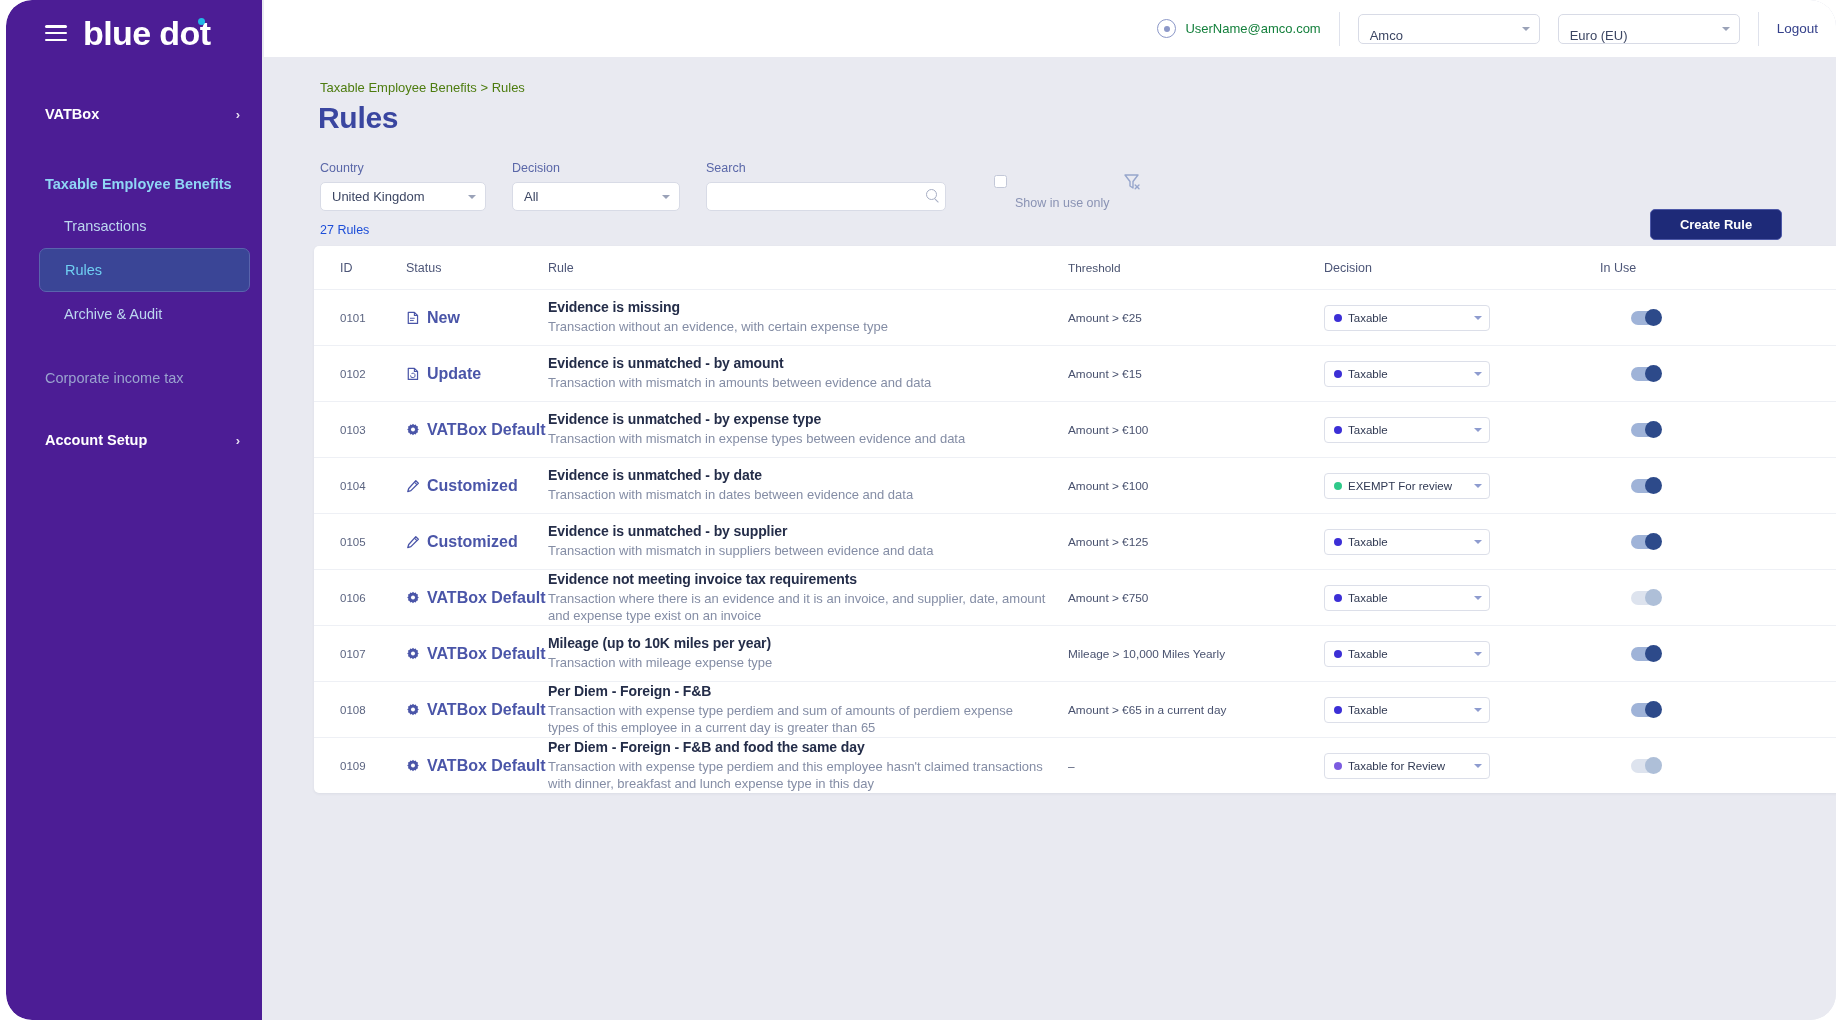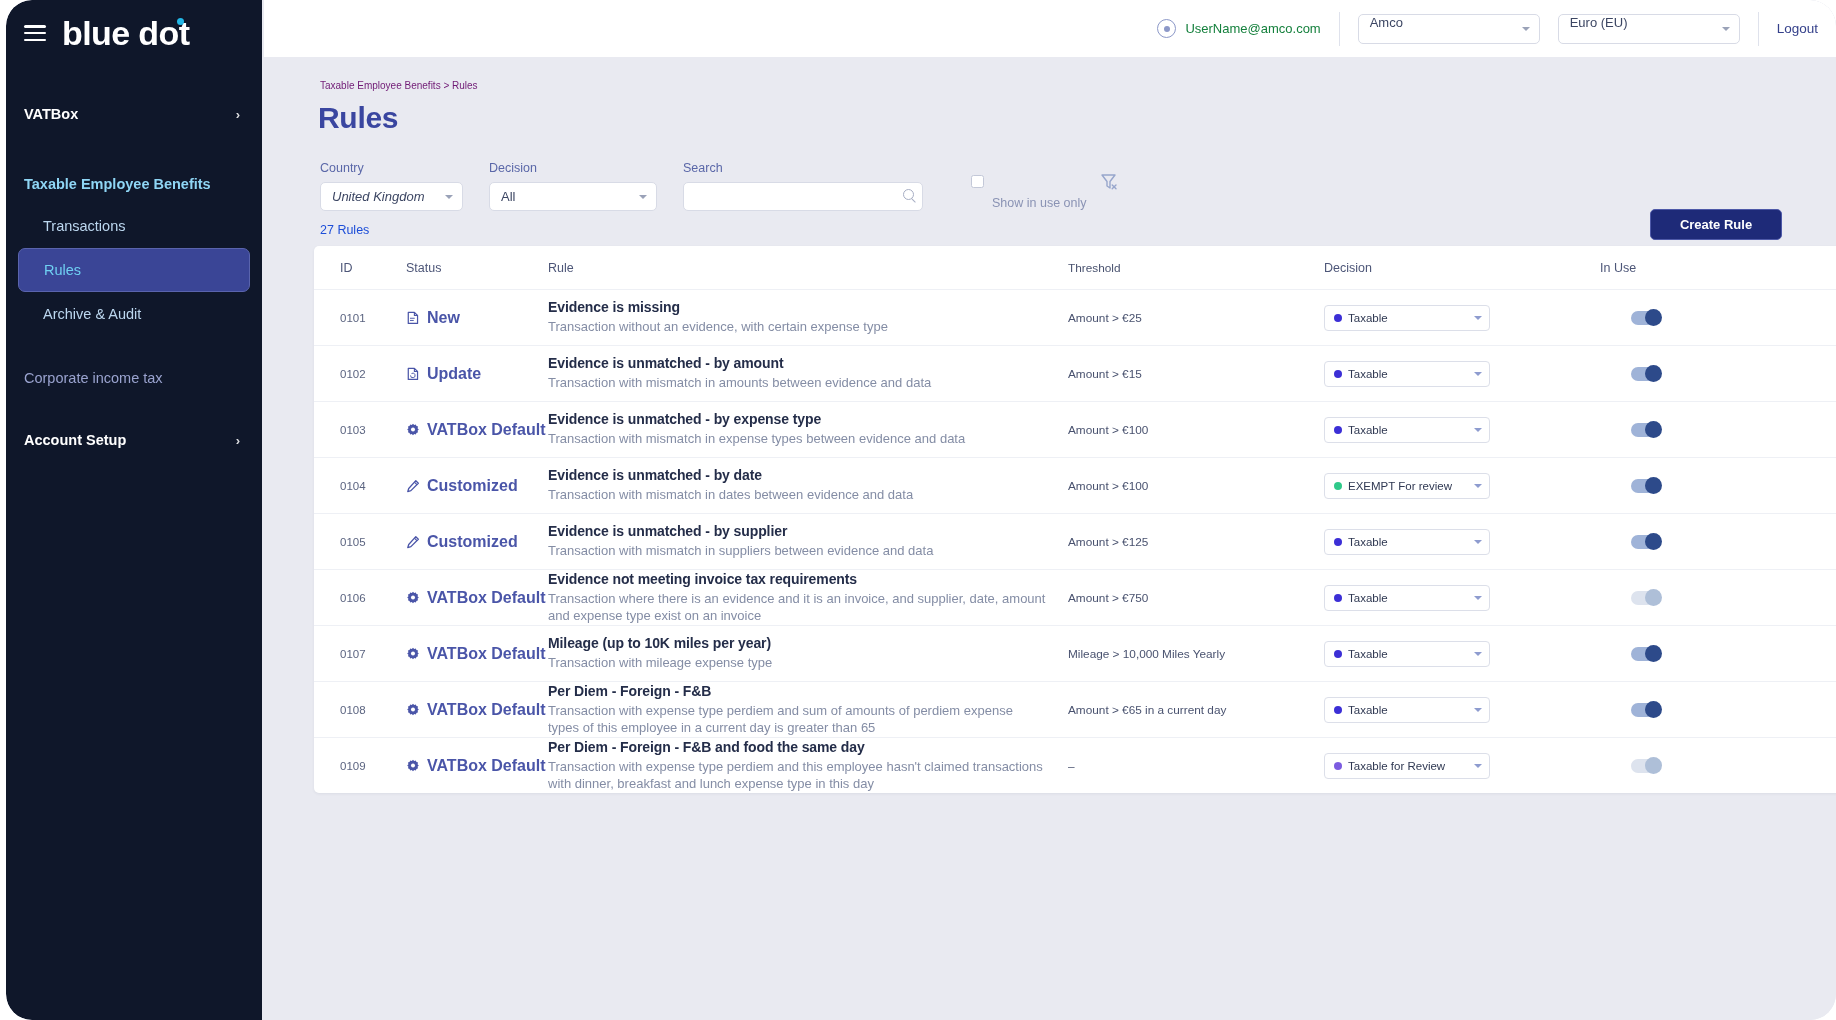--- a/index.html
+++ b/index.html
@@ -21,22 +21,23 @@
     border-radius: 26px;
     overflow: hidden;
     background: #e9eaf1;
   }
 
   
   .sidebar {
     position: absolute;
     left: 0; top: 0;
     width: 256px; height: 1020px;
-    background: #0f172a;
+    background: #4c1d95;
     border-radius: 26px 0 0 26px;
+    padding-left: 21px;
   }
   .brand {
     display: flex; align-items: center;
     height: 66px;
     padding-left: 18px;
     gap: 16px;
   }
   .hamburger {
     width: 22px; height: 16px;
     display: flex; flex-direction: column; justify-content: space-between;
@@ -133,21 +134,21 @@
     width: 6px; height: 6px; border-radius: 50%;
     background: #8c98c8; display:block;
   }
   .vdiv { width: 1px; height: 34px; background: #dfe2ec; }
   .sel {
     position: relative;
     height: 30px;
     border: 1px solid #d8dbe6;
     border-radius: 5px;
     background: #fff;
-    display: flex; align-items: flex-start;
+    display: flex; align-items: flex-end;
     padding: 0 24px 0 11px;
     font-size: 13px; color: #3c4663;
     margin-left: 18px;
     cursor: pointer;
   }
   .sel.w1 { width: 182px; }
   .sel.w2 { width: 182px; }
   .caret {
     position: absolute; right: 9px; top: 50%;
     width: 0; height: 0; margin-top: -2px;
@@ -157,21 +158,21 @@
   }
   .logout {
     margin-left: 18px; margin-right: 6px;
     color: #35418b; font-size: 13.5px; cursor: pointer;
   }
 
   
   .content { position: absolute; left: 0; top: 57px; width: 1572px; height: 963px; }
   .breadcrumb {
     position: absolute; left: 56px; top: 23px;
-    font-size: 10px; color: #701a75;
+    font-size: 13px; color: #4d7c0f;
     cursor: pointer;
   }
   .page-title {
     position: absolute; left: 54px; top: 44px;
     font-size: 30px; font-weight: bold; color: #3a46a0;
     letter-spacing: -0.3px;
   }
 
   .filters { position: absolute; left: 56px; top: 96px; display:flex; align-items:flex-end; }
   .fgroup { margin-right: 26px; }
@@ -180,21 +181,21 @@
     position: relative;
     height: 29px;
     border: 1px solid #d8dbe6;
     border-radius: 5px;
     background: #fff;
     display: flex; align-items: center;
     padding: 0 24px 0 11px;
     font-size: 13px; color: #3c4663;
     cursor: pointer;
   }
-  .fsel.country { width: 143px; font-style: italic; }
+  .fsel.country { width: 166px; }
   .fsel.decision { width: 168px; }
   .searchbox {
     position: relative;
     width: 240px; height: 29px;
     border: 1px solid #d8dbe6;
     border-radius: 5px;
     background: #fff;
   }
   .searchbox input {
     width: 100%; height: 100%;

